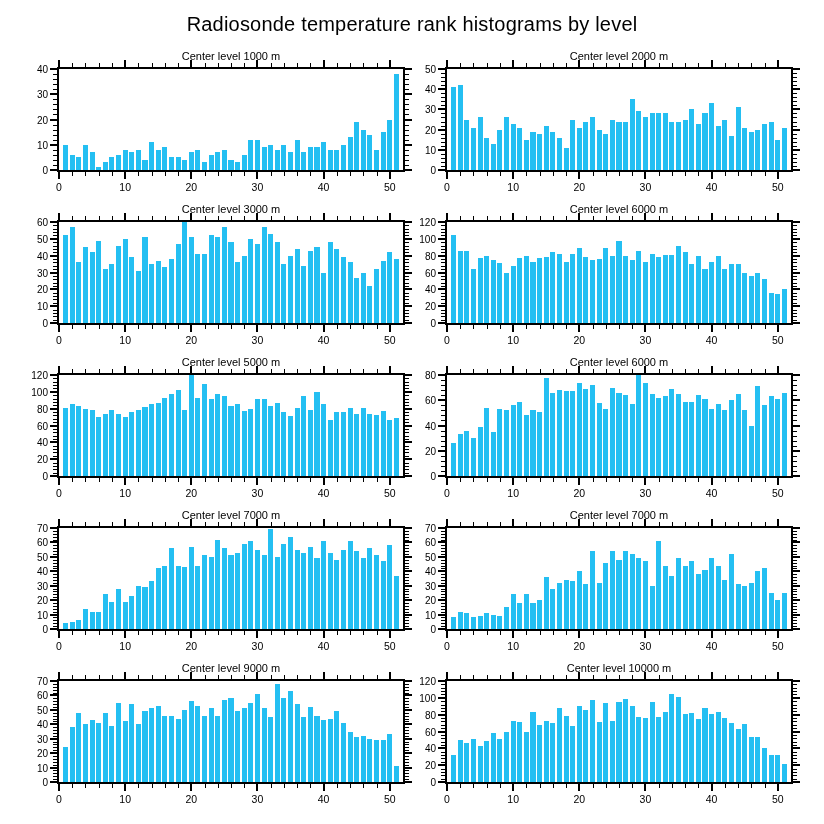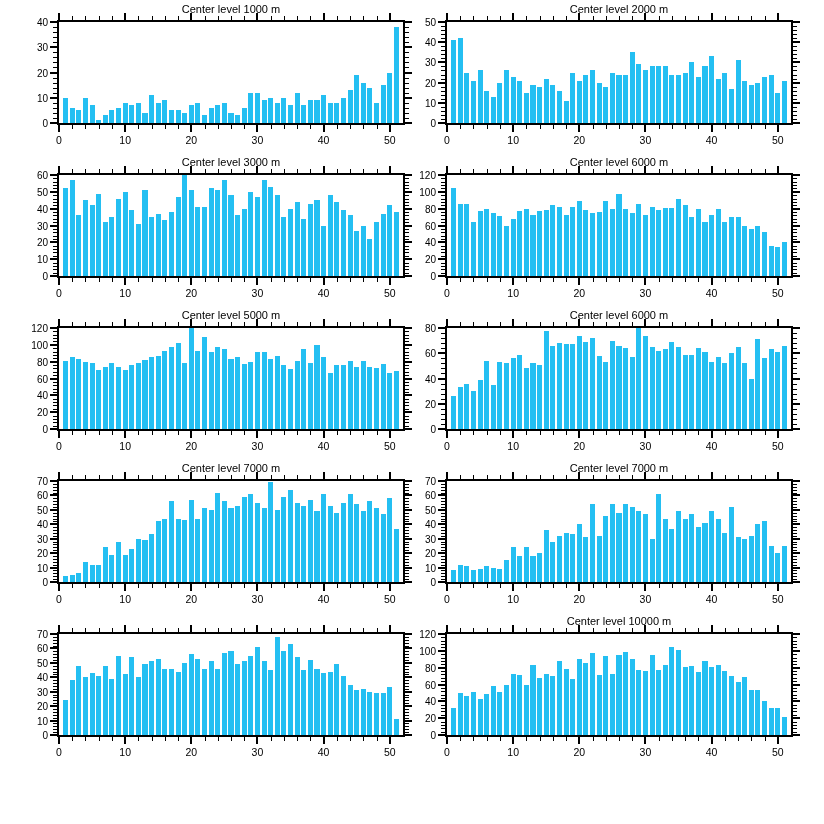--- a/index.html
+++ b/index.html
@@ -65,20 +65,21 @@
   .xlab {
     position: absolute;
     font-size: 10.5px;
     white-space: nowrap;
   }
 </style>
 </head>
 <body>
 
 <div class="page">
+  <div class="main-title">Radiosonde temperature rank histograms by level</div>
   <div class="grid">
     <div class="cell left">
       <div class="sub-title">Center level 1000 m</div>
       <div class="plotbox">
           <div class="bar" style="left: 4.10154px; width: 5.02769px; height: 25.25px; background: rgb(36, 191, 242);"></div>
           <div class="bar" style="left: 10.7169px; width: 5.02769px; height: 15.15px; background: rgb(36, 191, 242);"></div>
           <div class="bar" style="left: 17.3323px; width: 5.02769px; height: 12.625px; background: rgb(36, 191, 242);"></div>
           <div class="bar" style="left: 23.9477px; width: 5.02769px; height: 25.25px; background: rgb(36, 191, 242);"></div>
           <div class="bar" style="left: 30.5631px; width: 5.02769px; height: 17.675px; background: rgb(36, 191, 242);"></div>
           <div class="bar" style="left: 37.1785px; width: 5.02769px; height: 2.525px; background: rgb(36, 191, 242);"></div>
@@ -1498,20 +1499,21 @@
           <div class="tk" style="top: 11.5429px; left: calc(100% + 2px); width: 4px; height: 1px;"></div>
           <div class="tk" style="top: 8.65714px; right: calc(100% + 2px); width: 4px; height: 1px;"></div>
           <div class="tk" style="top: 8.65714px; left: calc(100% + 2px); width: 4px; height: 1px;"></div>
           <div class="tk" style="top: 5.77143px; right: calc(100% + 2px); width: 4px; height: 1px;"></div>
           <div class="tk" style="top: 5.77143px; left: calc(100% + 2px); width: 4px; height: 1px;"></div>
           <div class="tk" style="top: 2.88571px; right: calc(100% + 2px); width: 4px; height: 1px;"></div>
           <div class="tk" style="top: 2.88571px; left: calc(100% + 2px); width: 4px; height: 1px;"></div>
         </div>
     </div>
     <div class="cell left">
+      <div class="sub-title">Center level 9000 m</div>
       <div class="plotbox">
           <div class="bar" style="left: 4.10154px; width: 5.02769px; height: 34.6286px; background: rgb(36, 191, 242);"></div>
           <div class="bar" style="left: 10.7169px; width: 5.02769px; height: 54.8286px; background: rgb(36, 191, 242);"></div>
           <div class="bar" style="left: 17.3323px; width: 5.02769px; height: 69.2571px; background: rgb(36, 191, 242);"></div>
           <div class="bar" style="left: 23.9477px; width: 5.02769px; height: 57.7143px; background: rgb(36, 191, 242);"></div>
           <div class="bar" style="left: 30.5631px; width: 5.02769px; height: 62.0429px; background: rgb(36, 191, 242);"></div>
           <div class="bar" style="left: 37.1785px; width: 5.02769px; height: 59.1571px; background: rgb(36, 191, 242);"></div>
           <div class="bar" style="left: 43.7938px; width: 5.02769px; height: 69.2571px; background: rgb(36, 191, 242);"></div>
           <div class="bar" style="left: 50.4092px; width: 5.02769px; height: 56.2714px; background: rgb(36, 191, 242);"></div>
           <div class="bar" style="left: 57.0246px; width: 5.02769px; height: 79.3571px; background: rgb(36, 191, 242);"></div>

